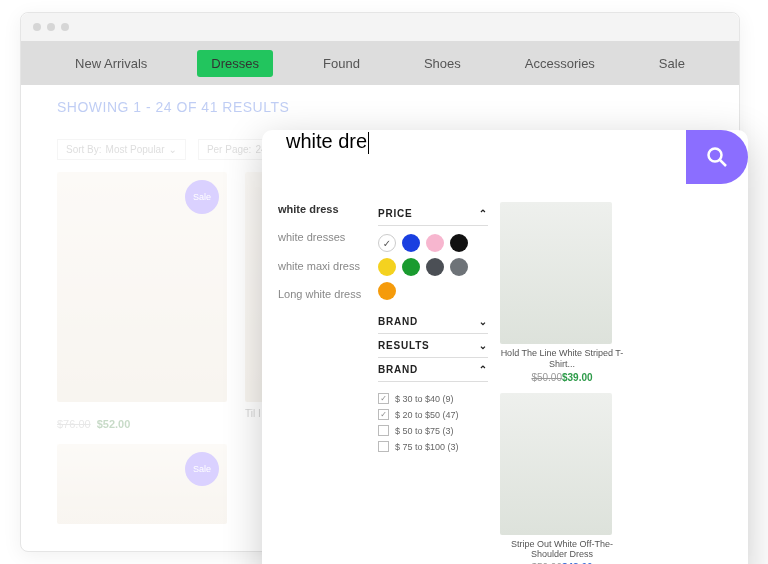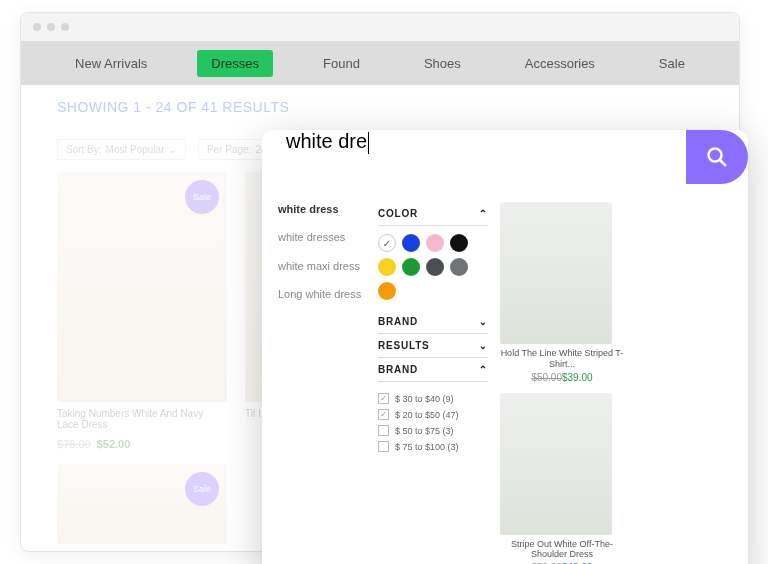--- a/index.html
+++ b/index.html
@@ -13,21 +13,21 @@
 .faded{opacity:.28;pointer-events:none}
 .content{padding:14px 36px}
 .results-head{color:#1d4ed8;font-size:14px;font-weight:400;letter-spacing:.5px;margin-bottom:24px}
 .controls{display:flex;gap:12px;margin-bottom:12px}
 .sortbox{border:1px solid #ddd;font-size:10px;color:#888;padding:4px 8px;display:flex;align-items:center;gap:4px}
 .grid{display:flex;gap:18px}
 .card{width:170px}
 .pimg{width:170px;height:230px;background:linear-gradient(180deg,#f6efe4,#e8dccb);position:relative;border-radius:2px}
 .salebadge{position:absolute;right:8px;top:8px;width:34px;height:34px;border-radius:50%;background:#7c5cff;color:#fff;font-size:9px;display:flex;align-items:center;justify-content:center}
 .ptitle{font-size:10px;color:#666;margin-top:6px}
-.prow{font-size:11px;margin-top:8px}
+.prow{font-size:11px;margin-top:16px}
 .pold{color:#aaa;text-decoration:line-through;margin-right:6px}
 .pnew{color:#3a7d3a;font-weight:700}
 .overlay{position:absolute;left:262px;top:130px;width:486px;background:#fff;border-radius:10px;box-shadow:0 10px 40px rgba(0,0,0,0.2)}
 .searchpill{display:flex;align-items:flex-end;height:54px;border-radius:30px 30px 0 0}
 .searchinput{flex:1;border:none;outline:none;font-size:20px;padding:0 24px;border-radius:30px 0 0 30px;height:54px}
 .searchcursor{font-size:20px}
 .cursor{display:inline-block;width:1px;height:22px;background:#000;margin-left:1px;vertical-align:middle}
 .searchbtn{width:62px;height:54px;background:#8b6eff;border-radius:0 30px 30px 0;display:flex;align-items:center;justify-content:center;cursor:pointer}
 .dropdown{display:flex;padding:18px 16px 20px 16px;gap:12px}
 .sugg{width:88px}
@@ -40,21 +40,21 @@
 .check{width:18px;height:18px;border-radius:50%;border:1px solid #ccc;display:flex;align-items:center;justify-content:center;font-size:10px;color:#555}
 .plist{padding:6px 0}
 .pitem{display:flex;align-items:center;gap:6px;font-size:9px;color:#666;margin:5px 0}
 .cb{width:11px;height:11px;border:1px solid #bbb;display:flex;align-items:center;justify-content:center;font-size:8px;color:#888}
 .results{flex:1;display:flex;flex-wrap:wrap;gap:10px;align-content:flex-start}
 .res{width:124px}
 .resimg{width:112px;height:142px;background:linear-gradient(180deg,#eef0ed,#dde2db);border-radius:2px}
 .restitle{font-size:9px;color:#555;text-align:center;margin-top:4px;line-height:1.2}
 .resprice{text-align:center;font-size:10px;margin-top:2px}
 .rold{color:#999;text-decoration:line-through;}
-.rnew{font-weight:400}
+.rnew{font-weight:700}
 .g{color:#2e9b4a}
 .b{color:#3b6fd6}
 .chev{font-size:10px}
 </style>
 </head>
 <body>
 
 <div class="browser">
   <div class="titlebar">
     <div class="tdot"></div>
@@ -81,21 +81,20 @@
         <span>Per Page:</span>
         <span>24</span>
         <span class="chev">⌄</span>
       </div>
     </div>
     <div class="grid">
       <div class="card">
         <div class="pimg">
             <div class="salebadge">Sale</div>
           </div>
-        <div class="ptitle">Taking Numbers White And Navy Lace Dress</div>
         <div class="prow"><span class="pold">$76.00</span><span class="pnew">$52.00</span></div>
       </div>
       <div class="card">
         <div class="pimg"></div>
         <div class="ptitle">Til I Found...</div>
       </div>
     </div>
     <div class="grid" style="margin-top:14px">
       <div class="card">
         <div class="pimg" style="height:80px">
@@ -120,21 +119,21 @@
   </div>
   <div class="dropdown">
     <div class="sugg">
       <div class="sugg-item top">white dress</div>
       <div class="sugg-item">white dresses</div>
       <div class="sugg-item">white maxi dress</div>
       <div class="sugg-item">Long white dress</div>
     </div>
     <div class="filters">
       <div class="fhead">
-          <span>COLOR</span>
+          <span>PRICE</span>
           <span class="chev">⌃</span>
         </div>
       <div class="swatches">
         <div class="check">✓</div>
         <div class="sw" style="background:#1a3fe0"></div>
         <div class="sw" style="background:#f7b6cf"></div>
         <div class="sw" style="background:#111"></div>
         <div class="sw" style="background:#f4d21f"></div>
         <div class="sw" style="background:#1a9b2f"></div>
         <div class="sw" style="background:#4b4f55"></div>

